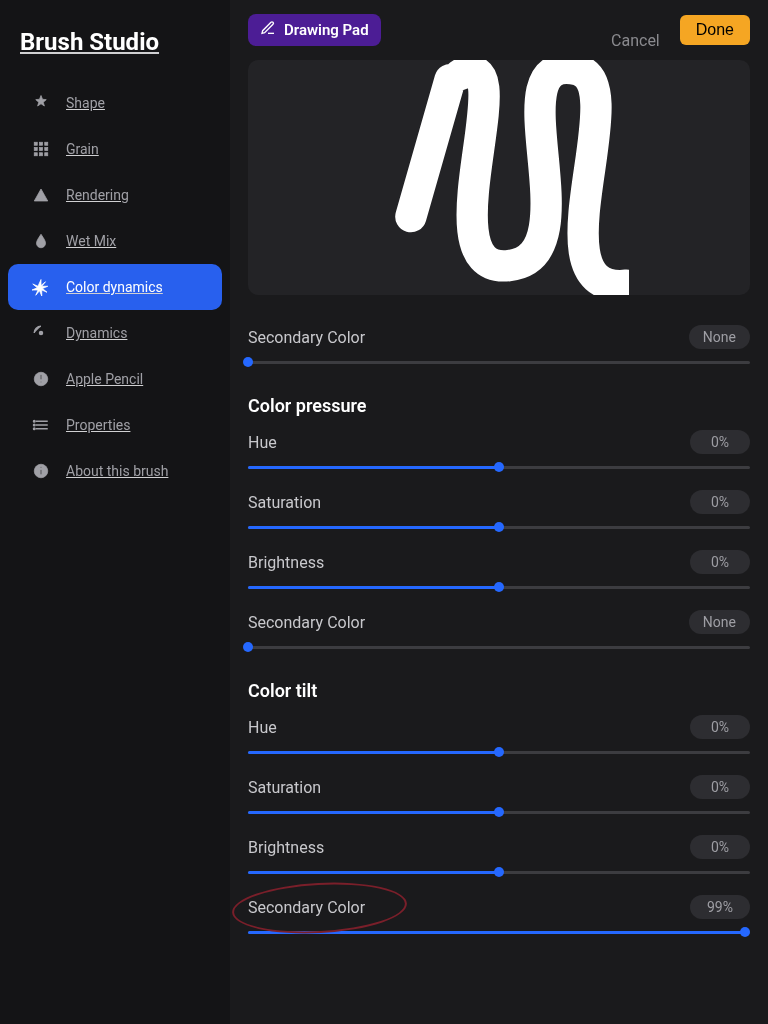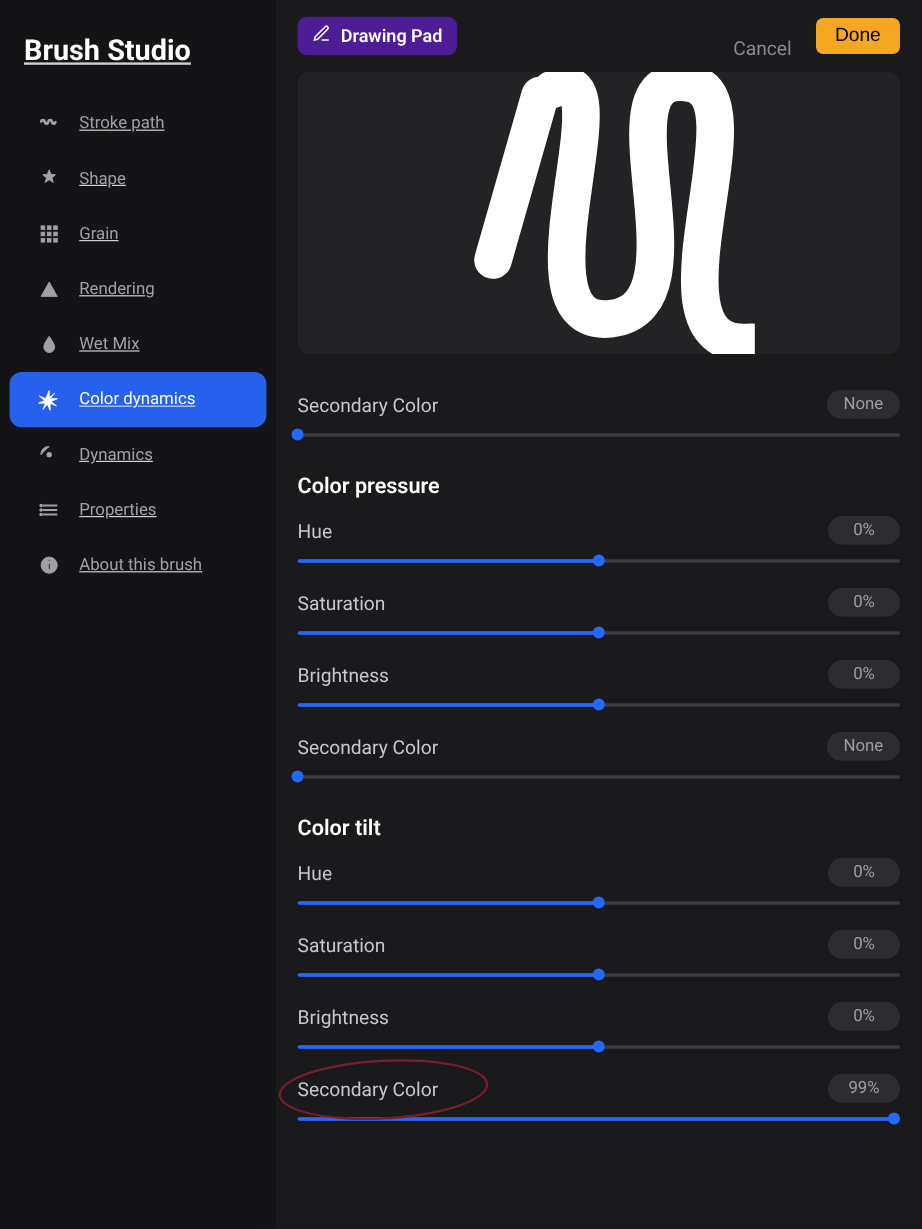--- a/index.html
+++ b/index.html
@@ -175,28 +175,20 @@
   }
 </style>
 </head>
 <body>
 
 <div class="sidebar">
   <div class="app-title">Brush Studio</div>
   <div id="nav-list">
       <div class="nav-item">
         <span class="icon">
-          <svg viewBox="0 0 24 24" fill="none" stroke-width="2.5">
-            <path d="M3 10c0-3 4-3 4 0s4 3 4 0 4-3 4 0 4 3 4 0" stroke-linecap="round"></path>
-          </svg>
-        </span>
-        <span>Stroke path</span>
-      </div>
-      <div class="nav-item">
-        <span class="icon">
           <svg viewBox="0 0 24 24">
             <path d="M12 2l2 5 5 .5-4 3.5 1.5 5L12 13l-4.5 3 1.5-5-4-3.5 5-.5z"></path>
           </svg>
         </span>
         <span>Shape</span>
       </div>
       <div class="nav-item">
         <span class="icon">
           <svg viewBox="0 0 24 24">
             <rect x="3" y="3" width="4" height="4"></rect>
@@ -240,20 +232,30 @@
         <span class="icon">
           <svg viewBox="0 0 24 24" fill="none" stroke-width="2">
             <path d="M3 12a9 9 0 019-9"></path>
             <circle cx="12" cy="12" r="2" fill="currentColor"></circle>
           </svg>
         </span>
         <span>Dynamics</span>
       </div>
       <div class="nav-item">
         <span class="icon">
+          <svg viewBox="0 0 24 24">
+            <circle cx="12" cy="12" r="9"></circle>
+            <rect x="11" y="6" width="2" height="7" fill="#141416"></rect>
+            <rect x="11" y="15" width="2" height="2" fill="#141416"></rect>
+          </svg>
+        </span>
+        <span>Apple Pencil</span>
+      </div>
+      <div class="nav-item">
+        <span class="icon">
           <svg viewBox="0 0 24 24" fill="none" stroke-width="2">
             <line x1="5" y1="7" x2="21" y2="7"></line>
             <line x1="5" y1="12" x2="21" y2="12"></line>
             <line x1="5" y1="17" x2="21" y2="17"></line>
             <circle cx="3" cy="7" r="1" fill="currentColor"></circle>
             <circle cx="3" cy="12" r="1" fill="currentColor"></circle>
             <circle cx="3" cy="17" r="1" fill="currentColor"></circle>
           </svg>
         </span>
         <span>Properties</span>

